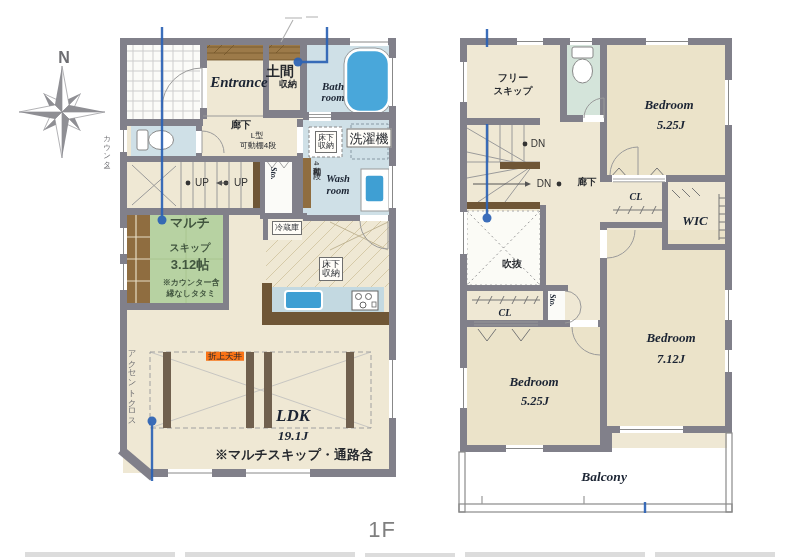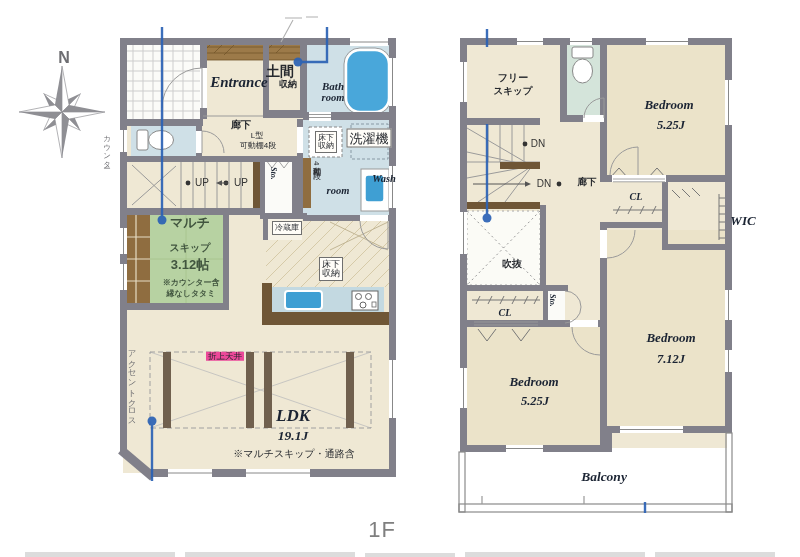--- a/index.html
+++ b/index.html
@@ -7,21 +7,21 @@
           font-family:"Liberation Sans",sans-serif;}
   #plan-svg{position:absolute;left:0;top:0;}
   .lbl{position:absolute;white-space:nowrap;line-height:1;color:#26292e;
        transform:translate(-50%,-50%);text-align:center;}
   .it{font-family:"Liberation Serif",serif;font-style:italic;font-weight:700;color:#1b2433;}
   .jp{color:#26292e;}
   .grn{color:#41553f;font-weight:700;}
   .gray{color:#6e6e72;}
   .v{writing-mode:vertical-rl;transform:none;text-align:left;}
   .box{border:1px solid #6f6f6f;background:#fffdf8;padding:2px 2px;}
-  .chip{background:#ec4899;padding:0 2px;}
+  .chip{background:#f97316;padding:0 2px;}
   .flbl{color:#7f7f7f;font-size:22px;letter-spacing:1px;margin-top:40px;}
 </style>
 </head>
 <body>
 
 <div id="canvas">
 
 <svg id="plan-svg" width="800" height="557" viewBox="0 0 800 557">
 
   <g stroke-linejoin="round">
@@ -332,53 +332,53 @@
   <div class="lbl it" style="left:333px;top:86px;font-size:11px;">Bath</div>
   <div class="lbl it" style="left:333px;top:98px;font-size:10.5px;">room</div>
   <div class="lbl jp" style="left:241px;top:125px;font-size:10px;font-weight:bold;">廊下</div>
   <div class="lbl jp" style="left:257px;top:136px;font-size:8px;">L型</div>
   <div class="lbl jp" style="left:258px;top:146px;font-size:8px;">可動棚4段</div>
   <div class="lbl box" style="left:326px;top:142px;font-size:8px;">
     <div>床下</div>
     <div>収納</div>
   </div>
   <div class="lbl box" style="left:369px;top:138px;font-size:13px;">洗濯機</div>
-  <div class="lbl it" style="left:338px;top:179px;font-size:10.5px;margin-left:46px;">Wash</div>
+  <div class="lbl it" style="left:338px;top:179px;font-size:10.5px;">Wash</div>
   <div class="lbl it" style="left:338px;top:191px;font-size:10.5px;">room</div>
   <div class="lbl jp v" style="left:312px;top:161px;font-size:8px;">可動棚4段</div>
   <div class="lbl it v" style="left:269px;top:167px;font-size:8px;">Sto.</div>
   <div class="lbl" style="left:202px;top:183px;font-size:10px;color:#333;">UP</div>
   <div class="lbl" style="left:241px;top:183px;font-size:10px;color:#333;">UP</div>
   <div class="lbl gray v" style="left:103px;top:130px;font-size:7.5px;">カウンター</div>
   <div class="lbl grn" style="left:190px;top:222px;font-size:13px;">マルチ</div>
   <div class="lbl grn" style="left:190px;top:248px;font-size:10px;">スキップ</div>
   <div class="lbl grn" style="left:190px;top:264px;font-size:13px;">3.12帖</div>
   <div class="lbl grn" style="left:191px;top:283px;font-size:8px;">※カウンター含</div>
   <div class="lbl grn" style="left:191px;top:294px;font-size:8px;">縁なしタタミ</div>
   <div class="lbl box" style="left:287px;top:228px;font-size:8px;">冷蔵庫</div>
   <div class="lbl box" style="left:331px;top:269px;font-size:9px;">
     <div>床下</div>
     <div>収納</div>
   </div>
   <div class="lbl jp chip" style="left:225px;top:356px;font-size:8.5px;">折上天井</div>
   <div class="lbl it" style="left:293px;top:415px;font-size:17px;">LDK</div>
   <div class="lbl it" style="left:293px;top:436px;font-size:13.5px;">19.1J</div>
-  <div class="lbl jp" style="left:294px;top:454px;font-size:10px;font-weight:normal;">※マルチスキップ・通路含</div>
+  <div class="lbl jp" style="left:294px;top:454px;font-size:13px;font-weight:bold;">※マルチスキップ・通路含</div>
   <div class="lbl gray v" style="left:128px;top:344px;font-size:8.5px;">アクセントクロス</div>
   <div class="lbl flbl" style="left:382px;top:490px;">1F</div>
 
   <div class="lbl jp" style="left:513px;top:78px;font-size:10px;font-weight:bold;">フリー</div>
   <div class="lbl jp" style="left:513px;top:91px;font-size:9.5px;font-weight:bold;">スキップ</div>
   <div class="lbl it" style="left:669px;top:104px;font-size:13px;">Bedroom</div>
   <div class="lbl it" style="left:671px;top:125px;font-size:12.5px;">5.25J</div>
   <div class="lbl" style="left:538px;top:144px;font-size:10px;color:#333;">DN</div>
   <div class="lbl" style="left:544px;top:184px;font-size:10px;color:#333;">DN</div>
   <div class="lbl jp" style="left:587px;top:182px;font-size:9.5px;font-weight:bold;">廊下</div>
   <div class="lbl it" style="left:636px;top:197px;font-size:10px;">CL</div>
-  <div class="lbl it" style="left:695px;top:220px;font-size:13px;margin-left:48px;">WIC</div>
+  <div class="lbl it" style="left:695px;top:220px;font-size:13px;">WIC</div>
   <div class="lbl jp" style="left:512px;top:264px;font-size:10px;font-weight:bold;">吹抜</div>
   <div class="lbl it" style="left:505px;top:313px;font-size:10px;">CL</div>
   <div class="lbl it v" style="left:548px;top:294px;font-size:8px;">Sto.</div>
   <div class="lbl it" style="left:534px;top:381px;font-size:13px;">Bedroom</div>
   <div class="lbl it" style="left:535px;top:401px;font-size:12.5px;">5.25J</div>
   <div class="lbl it" style="left:671px;top:337px;font-size:13px;">Bedroom</div>
   <div class="lbl it" style="left:671px;top:359px;font-size:12.5px;">7.12J</div>
   <div class="lbl it" style="left:604px;top:477px;font-size:13.5px;">Balcony</div>
   <div class="lbl flbl" style="left:704px;top:535px;">2F</div>
 

